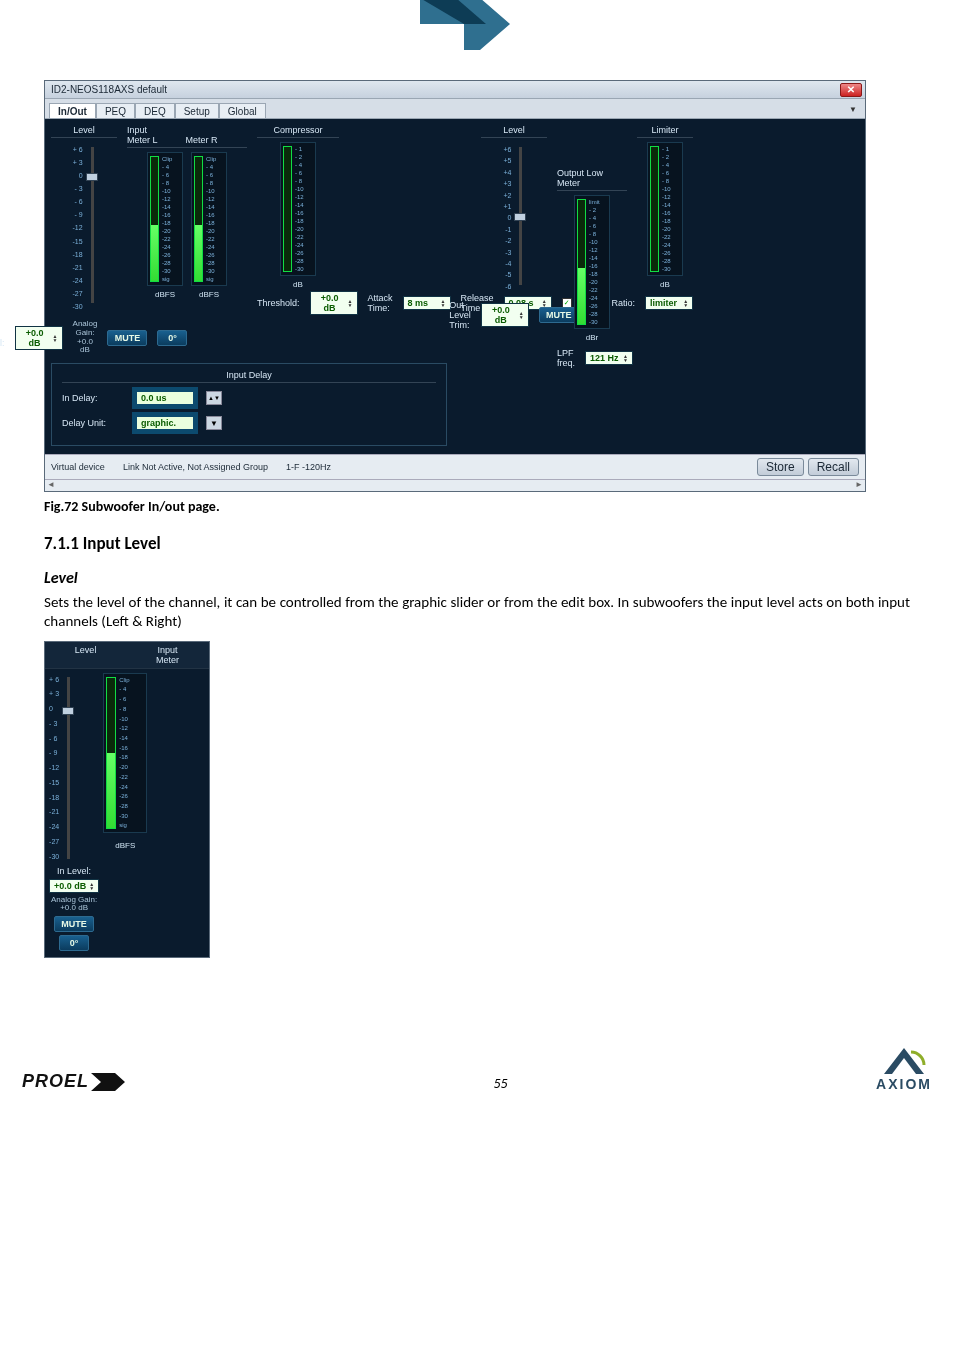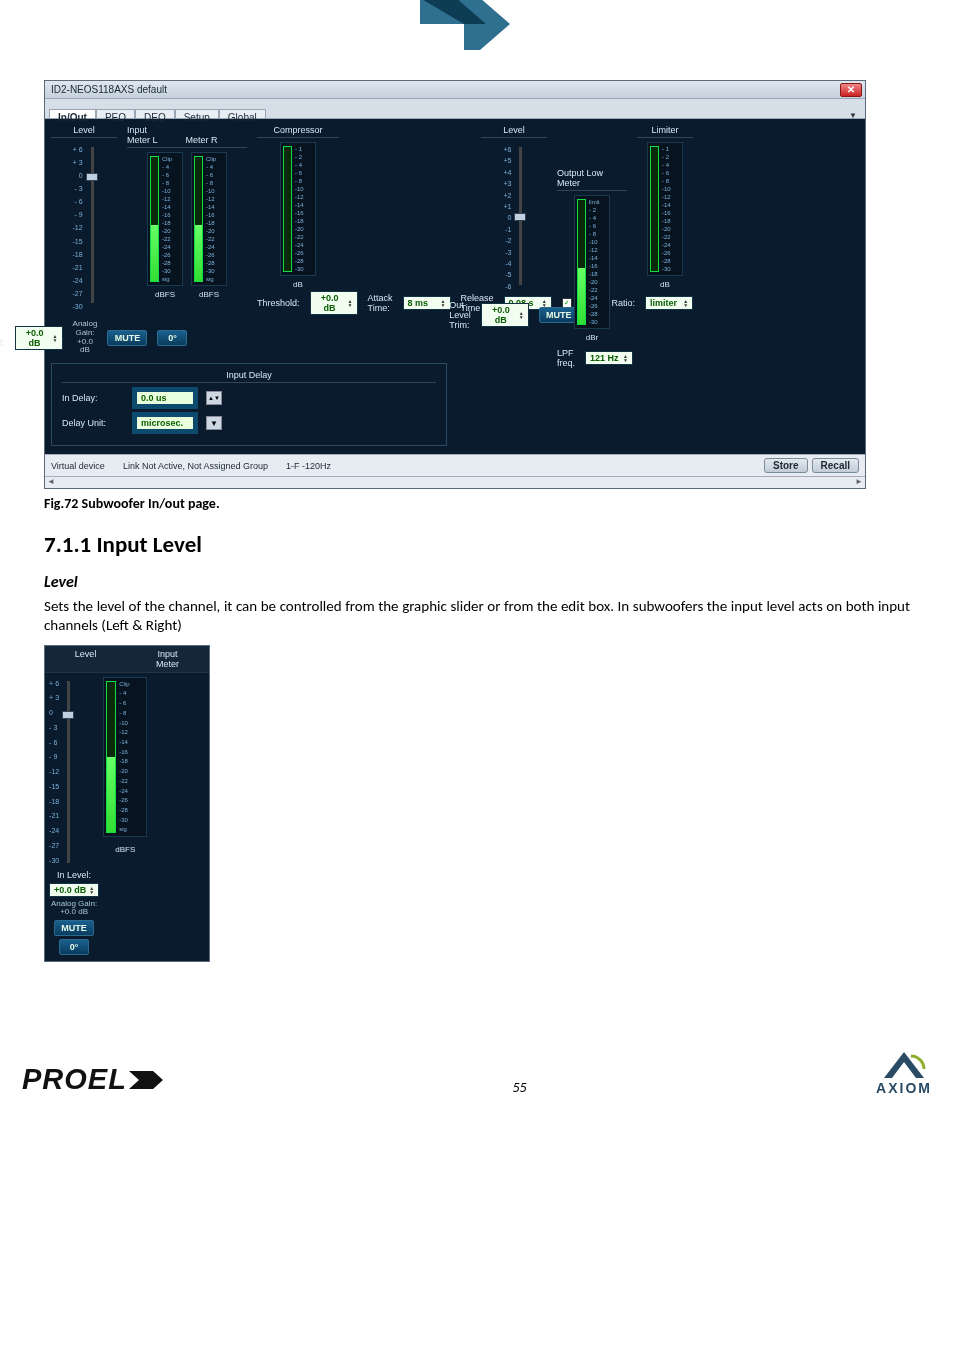--- a/index.html
+++ b/index.html
@@ -5,21 +5,21 @@
   * { box-sizing: border-box; margin: 0; padding: 0; }
   body { font-family: "Segoe UI", Tahoma, sans-serif; background: #fff; width: 954px; }
   .page { padding: 80px 44px 40px 44px; position: relative; }
   .topchev { position: absolute; top: -2px; left: 420px; }
   .topchev svg { display: block; }
 
   
   .win { border: 1px solid #5a6a7a; background: #e6ecf2; width: 822px; margin: 0 0 6px 0; }
   .titlebar { display: flex; align-items: center; justify-content: space-between; background: linear-gradient(#dfe7ef,#c6d1de); border-bottom: 1px solid #9aa6b3; height: 18px; padding: 0 3px 0 6px; font-size: 10px; color: #1b2835; }
   .closebtn { width: 22px; height: 14px; background: linear-gradient(#e88,#c22); color: #fff; border: 1px solid #8a1818; border-radius: 2px; display: flex; align-items: center; justify-content: center; font-size: 10px; font-weight: bold; }
-  .tabs { display: flex; gap: 0; padding: 10px 4px 0 4px; background: #d6dee7; border-bottom: 1px solid #9aa6b3; height: 20px; font-size: 10px; }
+  .tabs { display: flex; gap: 0; padding: 4px 4px 0 4px; background: #d6dee7; border-bottom: 1px solid #9aa6b3; height: 20px; font-size: 10px; }
   .tab { padding: 2px 8px; background: #e8eef4; border: 1px solid #9aa6b3; border-bottom: none; margin-right: 0px; color: #1b2835; }
   .tab.active { background: #fff; font-weight: bold; }
   .tabsdrop { margin-left: auto; font-size: 8px; color: #333; padding: 2px 4px; }
 
   .dark { background: #0a1b2d; padding: 6px 6px 8px 6px; }
   .panelwrap { display: flex; gap: 16px; }
   .group { }
   .grouphdr { display: flex; justify-content: center; gap: 30px; color: #d6e6f4; font-size: 9px; border-bottom: 1px solid #345; padding-bottom: 2px; margin-bottom: 4px; }
   .grouphdr.single { gap: 0; }
 
@@ -58,43 +58,43 @@
   .ddrop { width: 16px; height: 14px; background: #ccd7e2; border: 1px solid #889; font-size: 8px; display: flex; align-items: center; justify-content: center; }
 
   .chk { display: inline-flex; align-items: center; gap: 3px; color: #d6e6f4; font-size: 9px; }
   .chkbx { width: 10px; height: 10px; background: #fff; border: 1px solid #333; display: inline-flex; align-items: center; justify-content: center; font-size: 7px; color: #0a0; }
 
   .outgroup { margin-left: 18px; }
 
   .statusbar { display: flex; align-items: center; gap: 10px; background: #e6ecf2; padding: 3px 6px; font-size: 9px; color: #1b2835; border-top: 1px solid #aab; }
   .status-left { display: flex; gap: 18px; }
   .status-right { margin-left: auto; display: flex; gap: 4px; }
-  .pill { background: linear-gradient(#e2e8ef,#c2ccd8); border: 1px solid #7a8a9a; border-radius: 3px; padding: 1px 8px; font-size: 10px; font-weight: bold; cursor: pointer; }
+  .pill { background: linear-gradient(#e2e8ef,#c2ccd8); border: 1px solid #7a8a9a; border-radius: 3px; padding: 1px 8px; font-size: 12px; font-weight: normal; cursor: pointer; }
   .scrollthin { height: 12px; background: #e6ecf2; border-top: 1px solid #aab; display: flex; justify-content: space-between; font-size: 8px; padding: 0 2px; color: #666; }
 
   .caption { font-family: Calibri, sans-serif; font-weight: bold; font-size: 14px; margin: 4px 0 18px 0; }
-  .hsec { font-family: Calibri, sans-serif; font-weight: bold; font-size: 23px; margin: 0 0 14px 0; }
+  .hsec { font-family: Calibri, sans-serif; font-weight: bold; font-size: 17px; margin: 0 0 14px 0; }
   .hsub { font-family: Calibri, sans-serif; font-weight: bold; font-style: italic; font-size: 16px; margin: 0 0 6px 0; }
   .para { font-family: Calibri, sans-serif; font-size: 15px; line-height: 1.25; text-align: justify; margin-bottom: 10px; }
 
   
   .miniwin { border: 1px solid #5a6a7a; width: 166px; background: #0a1b2d; margin: 8px 0 40px 0; }
   .minitop { color: #d6e6f4; font-size: 9px; text-align: center; padding: 3px 0; display: flex; justify-content: space-around; border-bottom: 1px solid #234; background: #13263a; }
   .minibody { display: flex; padding: 4px 4px 6px 4px; gap: 4px; }
   .minileft { display: flex; flex-direction: column; align-items: center; gap: 3px; }
   .slider2 { width: 50px; height: 190px; display: flex; }
   .scale2 { display: flex; flex-direction: column; justify-content: space-between; color: #7bb0d9; font-size: 7px; padding: 3px 0; }
   .meter2 { border: 1px solid #1a3a4f; background: #07131f; width: 44px; height: 160px; display: flex; padding: 3px 2px; }
   .bar2 { width: 10px; height: 100%; background: #0a2a0a; border: 1px solid #1d4; position: relative; }
   .bar2::after { content:""; position:absolute; bottom:0; left:0; right:0; height: 50%; background: linear-gradient(#6f6,#3d3); }
   .minimeterwrap { display: flex; flex-direction: column; align-items: center; gap: 4px; }
 
   .footer { display: flex; align-items: flex-end; justify-content: space-between; padding: 8px 22px 14px 22px; }
   .pagen { font-family: Calibri, sans-serif; font-style: italic; font-size: 14px; text-align: center; flex: 1; }
-  .logoproel { font-family: Arial, sans-serif; font-weight: 900; font-style: italic; font-size: 29px; letter-spacing: 1px; color: #111; display: flex; align-items: center; gap: 2px; }
+  .logoproel { font-family: Arial, sans-serif; font-weight: 900; font-style: italic; font-size: 18px; letter-spacing: 1px; color: #111; display: flex; align-items: center; gap: 2px; }
   .logoproel svg { display:inline; }
   .logoaxiom { display:flex; flex-direction:column; align-items:center; font-family: Arial, sans-serif; font-weight: 700; letter-spacing: 2px; font-size: 14px; color: #2a4b63; }
 </style>
 </head>
 <body>
 
 <div class="topchev">
   <svg width="90" height="52" viewBox="0 0 90 52">
       <polygon points="0,0 60,0 90,26 60,52 44,52 44,26 0,26" fill="#2f6f8f"></polygon>
       <polygon points="0,0 36,0 66,26 44,26" fill="#0d3c55"></polygon>
@@ -280,21 +280,21 @@
 
           <div class="delaybox">
             <div class="delayhdr">Input Delay</div>
             <div class="drow">
               <span class="dlabel">In Delay:</span>
               <span class="dval">0.0 us</span>
               <span class="dspin">▲▼</span>
             </div>
             <div class="drow">
               <span class="dlabel">Delay Unit:</span>
-              <span class="dval">microsec.</span>
+              <span class="dval">graphic.</span>
               <span class="ddrop">▼</span>
             </div>
           </div>
         </div>
 
         <div class="outgroup" style="flex:0 0 auto;">
           <div class="rowcols">
             <div class="group" style="width:66px;">
               <div class="grouphdr single">
                   <span>Level</span>

